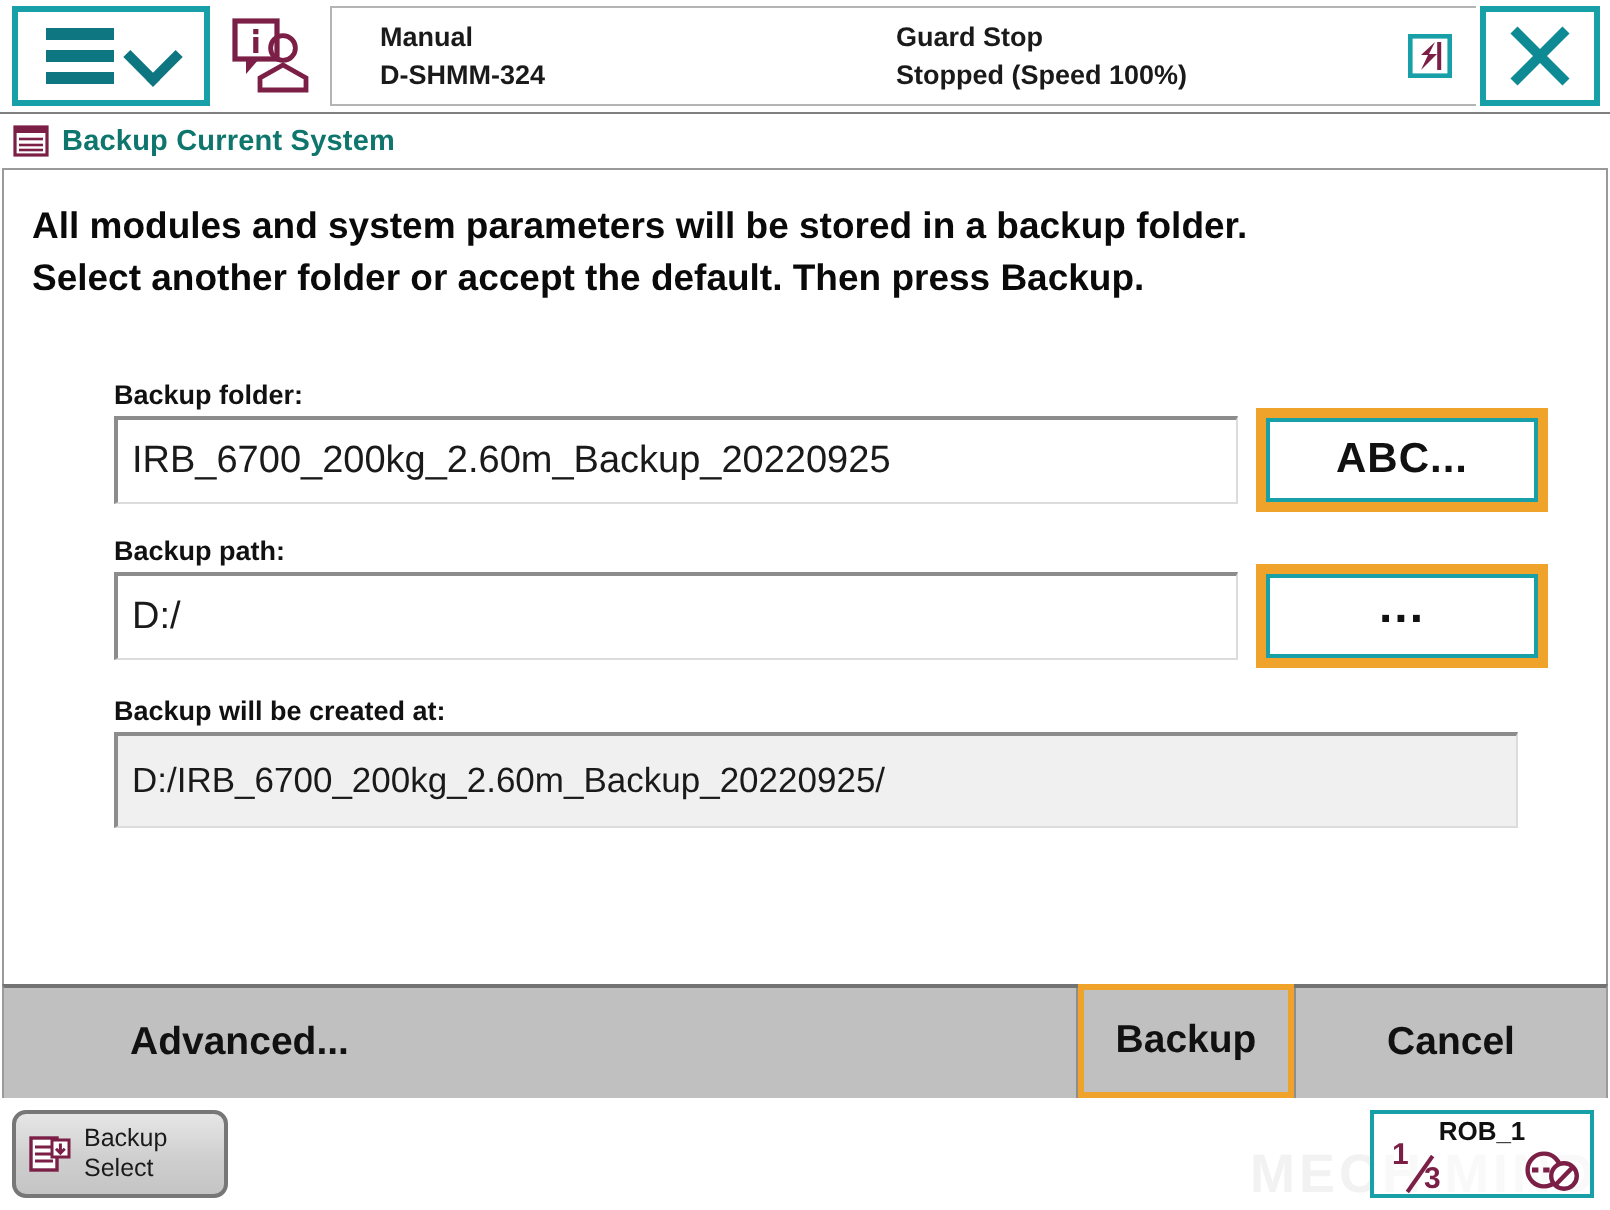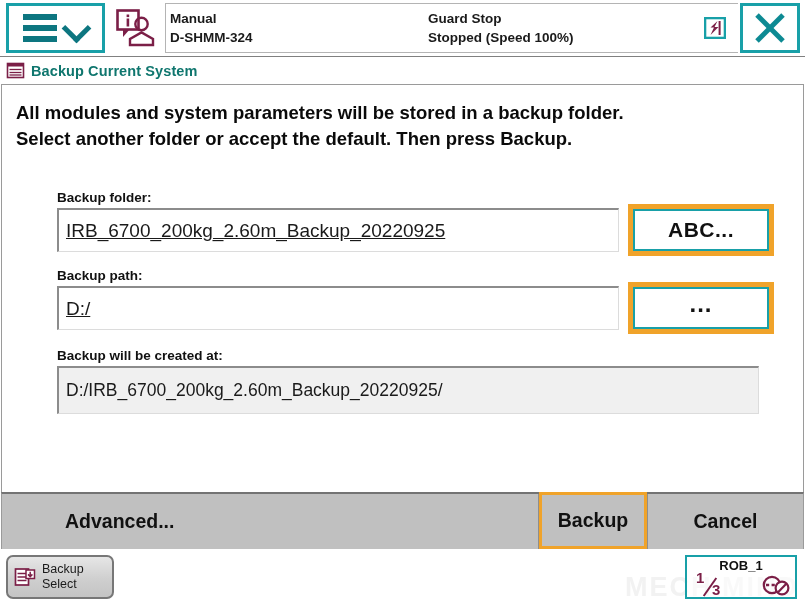--- a/index.html
+++ b/index.html
@@ -84,21 +84,21 @@
 
   .status-panel {
     flex: 1;
     margin: 3px 0 3px 2px;
     border: 1px solid #b4b4b4;
     border-right: none;
     background: #ffffff;
     display: flex;
     align-items: center;
     box-sizing: border-box;
-    padding-left: 4px;
+    padding-left: 24px;
   }
   .status-col {
     display: flex;
     flex-direction: column;
     justify-content: center;
     gap: 3px;
     font-size: 13.5px;
     font-weight: bold;
     color: #1a1a1a;
     line-height: 1.15;
@@ -190,21 +190,20 @@
     border-top: 2px solid #8c8c8c;
     border-left: 2px solid #8c8c8c;
     font-size: 19px;
     color: #1a1a1a;
     padding: 2px 0 0 7px;
     display: flex;
     align-items: center;
     font-family: "Liberation Sans", sans-serif;
     white-space: nowrap;
     overflow: hidden;
-    text-decoration: underline;
   }
 
   .side-btn {
     width: 146px;
     height: 52px;
     margin-left: 9px;
     margin-top: -4px;
     box-sizing: border-box;
     border: 3px solid #f0a32a;
     background: #f0a32a;

